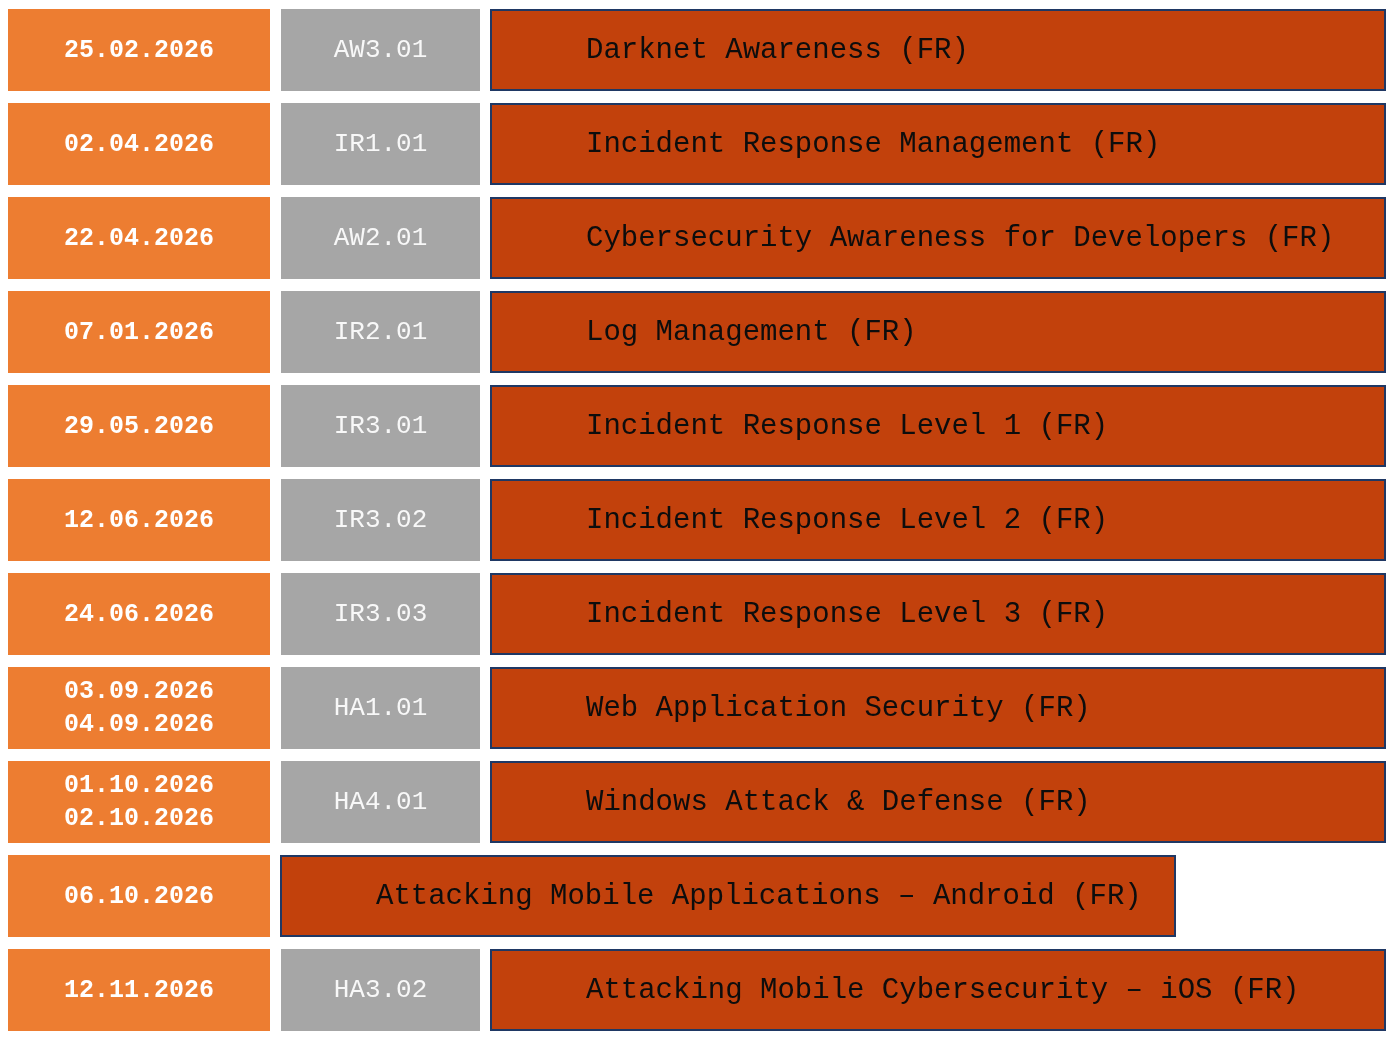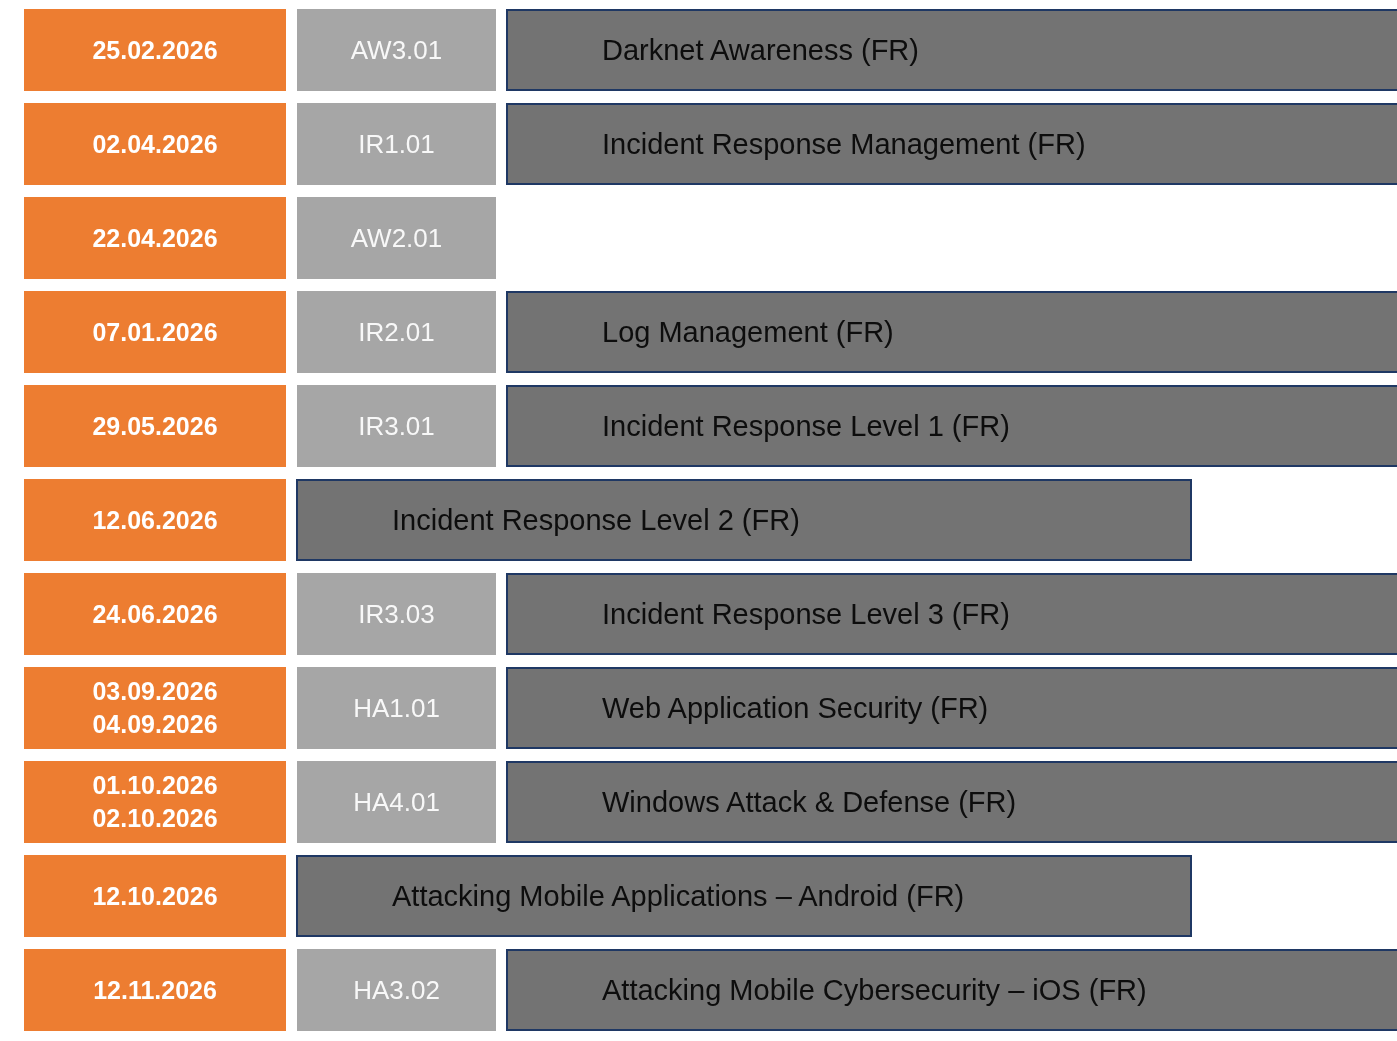--- a/index.html
+++ b/index.html
@@ -5,23 +5,24 @@
   html, body {
     margin: 0;
     padding: 0;
     background: #ffffff;
     width: 1397px;
     height: 1041px;
     font-family: "Liberation Sans", sans-serif;
     overflow: hidden;
   }
   .schedule {
-    padding: 9px 0 0 24px;
+    padding: 9px 0 0 8px;
     box-sizing: border-box;
     width: 1180px;
+    font-family: Liberation Mono, monospace;
   }
   .row {
     display: flex;
     height: 82px;
     margin-bottom: 12px;
   }
   .date-box {
     width: 262px;
     flex: 0 0 262px;
     background: var(--date-bg, #ED7D31);
@@ -45,21 +46,21 @@
     display: flex;
     align-items: center;
     justify-content: center;
     text-align: right;
   }
   .title-box {
     width: 896px;
     flex: 0 0 896px;
     margin-left: 10px;
     box-sizing: border-box;
-    background: #737373;
+    background: #c2410c;
     border: 2px solid var(--title-border, #1F3864);
     color: var(--title-text, #0D0D0D);
     font-size: 29px;
     display: flex;
     align-items: center;
     padding-left: 94px;
   }
 </style>
 </head>
 <body style="background: rgb(255, 255, 255);">
@@ -90,20 +91,23 @@
     </div>
   </div>
 
   <div class="row">
     <div class="date-box">
       <span>22.04.2026</span>
     </div>
     <div class="code-box">
       <span>AW2.01</span>
     </div>
+    <div class="title-box">
+      <span>Cybersecurity Awareness for Developers (FR)</span>
+    </div>
   </div>
 
   <div class="row">
     <div class="date-box">
       <span>07.01.2026</span>
     </div>
     <div class="code-box">
       <span>IR2.01</span>
     </div>
     <div class="title-box">
@@ -119,20 +123,23 @@
       <span>IR3.01</span>
     </div>
     <div class="title-box">
       <span>Incident Response Level 1 (FR)</span>
     </div>
   </div>
 
   <div class="row">
     <div class="date-box">
       <span>12.06.2026</span>
+    </div>
+    <div class="code-box">
+      <span>IR3.02</span>
     </div>
     <div class="title-box">
       <span>Incident Response Level 2 (FR)</span>
     </div>
   </div>
 
   <div class="row">
     <div class="date-box">
       <span>24.06.2026</span>
     </div>
@@ -165,21 +172,21 @@
     <div class="code-box">
       <span>HA4.01</span>
     </div>
     <div class="title-box">
       <span>Windows Attack &amp; Defense (FR)</span>
     </div>
   </div>
 
   <div class="row">
     <div class="date-box">
-      <span>12.10.2026</span>
+      <span>06.10.2026</span>
     </div>
     <div class="title-box">
       <span>Attacking Mobile Applications – Android (FR)</span>
     </div>
   </div>
 
   <div class="row">
     <div class="date-box">
       <span>12.11.2026</span>
     </div>

